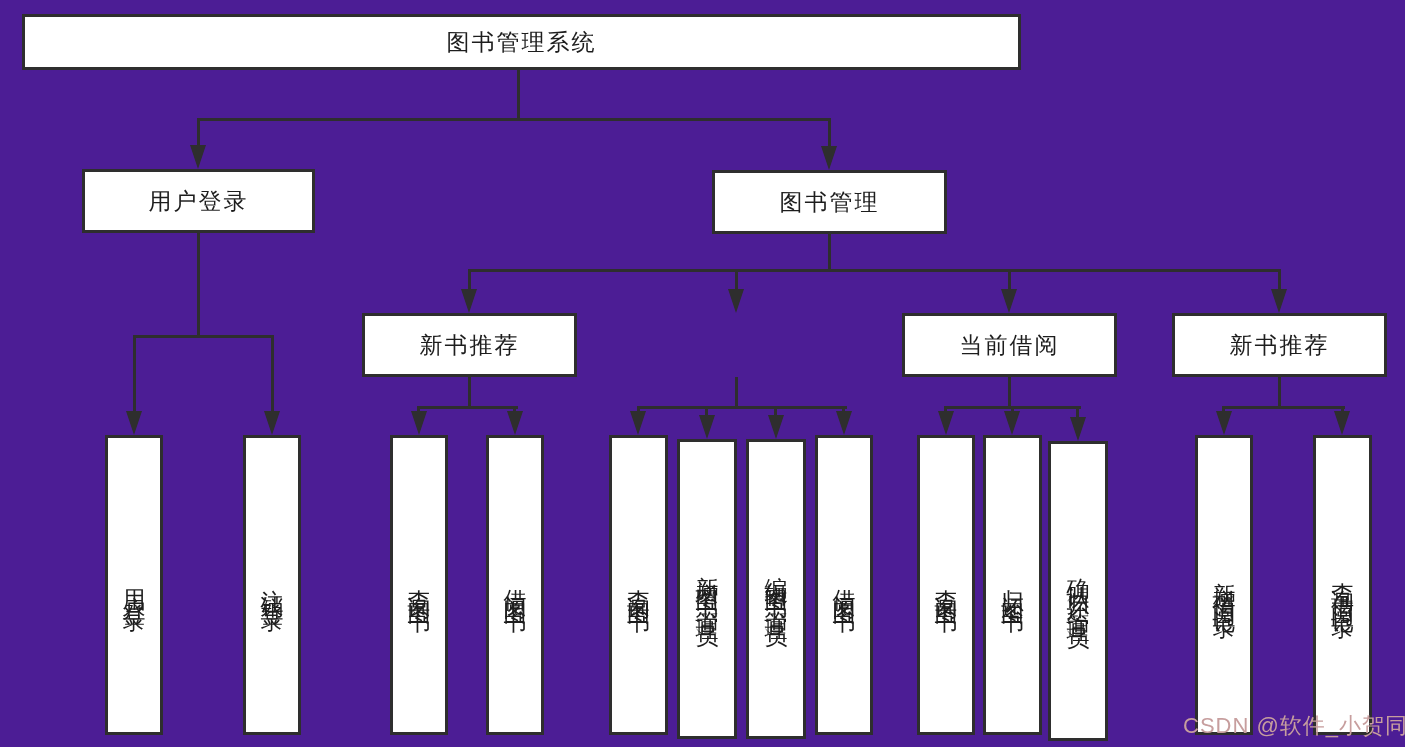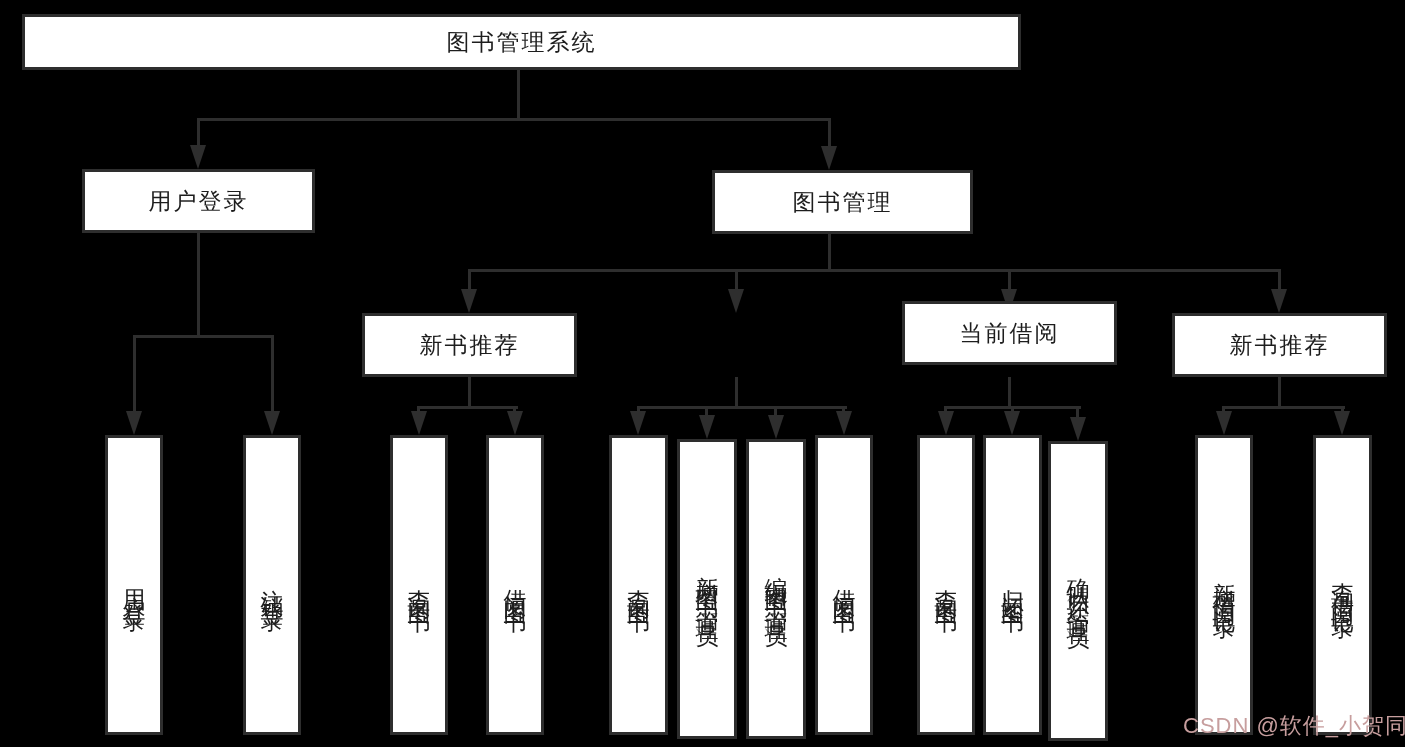--- a/index.html
+++ b/index.html
@@ -1,20 +1,20 @@
 <!DOCTYPE html>
 <html><head>
 <meta charset="utf-8">
 <style>
   html, body { margin: 0; padding: 0; background: #ffffff; }
   .canvas {
     position: relative;
     width: 1405px;
     height: 747px;
-    background: #000000;
+    background: #4c1d95;
     overflow: hidden;
     font-family: "Liberation Sans", "DejaVu Sans", sans-serif;
   }
   .line { position: absolute; background: #2e2e2e; }
   .hline { height: 3px; }
   .vline { width: 3px; }
   .arrow {
     position: absolute;
     width: 0; height: 0;
     border-left: 8px solid transparent;
@@ -112,24 +112,24 @@
   <div class="line vline" style="left:1278px;top:377px;height:31px"></div>
   <div class="line hline" style="left:1222px;top:406px;width:123px"></div>
   <div class="line vline" style="left:1222px;top:406px;height:7px"></div>
   <div class="arrow" style="left:1216px;top:411px"></div>
   <div class="line vline" style="left:1341px;top:406px;height:7px"></div>
   <div class="arrow" style="left:1334px;top:411px"></div>
 
   <div class="box" style="left:22px;top:14px;width:999px;height:56px">图书管理系统</div>
 
   <div class="box" style="left:82px;top:169px;width:233px;height:64px">用户登录</div>
-  <div class="box" style="left:712px;top:170px;width:261px;height:64px">图书管理</div>
+  <div class="box" style="left:712px;top:170px;width:235px;height:64px">图书管理</div>
 
   <div class="box" style="left:362px;top:313px;width:215px;height:64px">新书推荐</div>
-  <div class="box" style="left:902px;top:301px;width:215px;height:64px">当前借阅</div>
+  <div class="box" style="left:902px;top:313px;width:215px;height:64px">当前借阅</div>
   <div class="box" style="left:1172px;top:313px;width:215px;height:64px">新书推荐</div>
 
   <div class="box vbox" style="left:105px;top:435px;width:58px;height:300px">用户登录</div>
   <div class="box vbox" style="left:243px;top:435px;width:58px;height:300px">注销登录</div>
 
   <div class="box vbox" style="left:390px;top:435px;width:58px;height:300px">查询图书</div>
   <div class="box vbox" style="left:486px;top:435px;width:58px;height:300px">借阅图书</div>
 
   <div class="box vbox" style="left:609px;top:435px;width:59px;height:300px">查询图书</div>
   <div class="box vbox" style="left:677px;top:439px;width:60px;height:300px">新增图书（管理员）</div>

